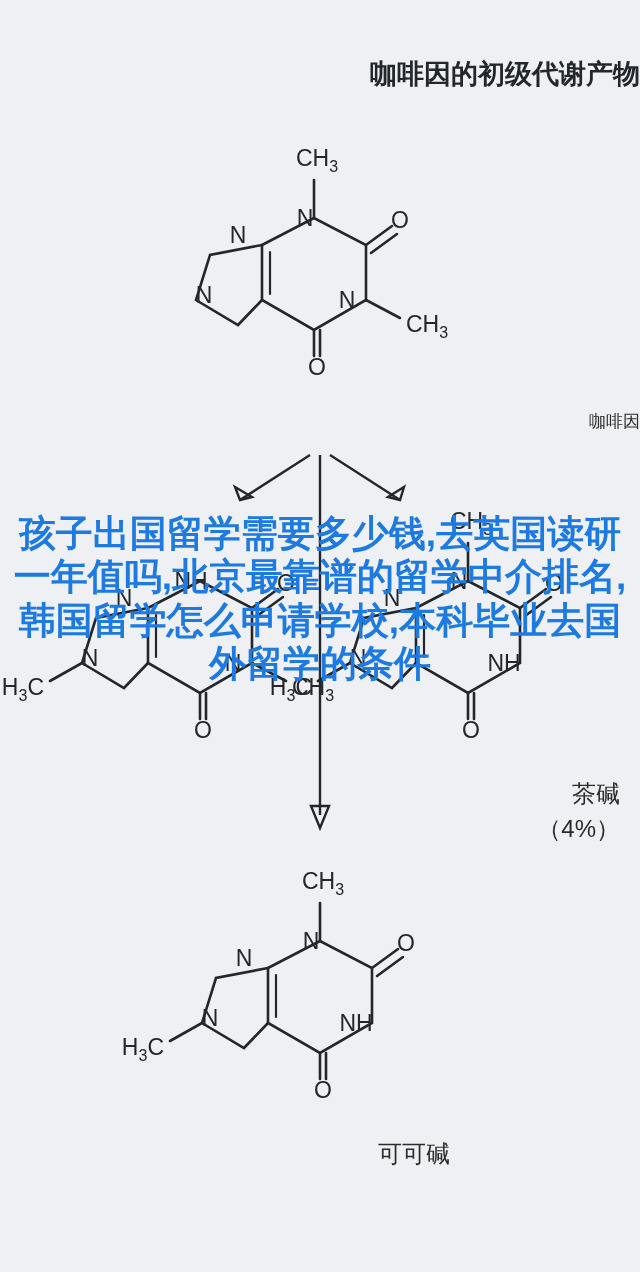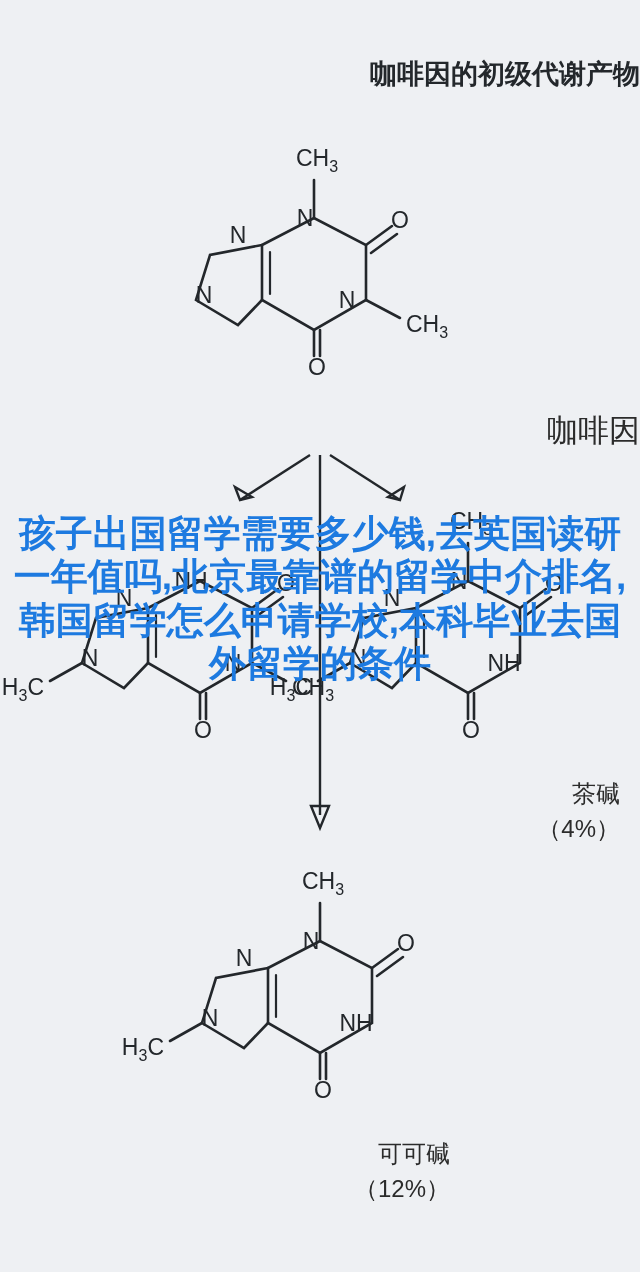--- a/index.html
+++ b/index.html
@@ -36,21 +36,21 @@
     top: 56px;
     width: 640px;
     font-size: 27px;
     font-weight: bold;
     color: #23272b;
   }
   #label-caffeine {
     left: 0;
     top: 410px;
     width: 640px;
-    font-size: 31px;
+    font-size: 17px;
   }
   #label-paraxanthine {
     left: 20px;
     top: 777px;
     width: 260px;
     font-size: 24px;
     line-height: 1.45;
     white-space: normal;
   }
   #label-theobromine {
@@ -226,18 +226,17 @@
   <div class="label" id="label-caffeine">咖啡因</div>
 
 
   <div class="label" id="label-theophylline">
     <div>茶碱</div>
     <div>（4%）</div>
   </div>
 
   <div class="label" id="label-theobromine">
     <div>可可碱</div>
-    <div>（12%）</div>
   </div>
 
   <div id="overlay-text">孩子出国留学需要多少钱,去英国读研一年值吗,北京最靠谱的留学中介排名,韩国留学怎么申请学校,本科毕业去国外留学的条件</div>
 
 </div>
 
 </body></html>

